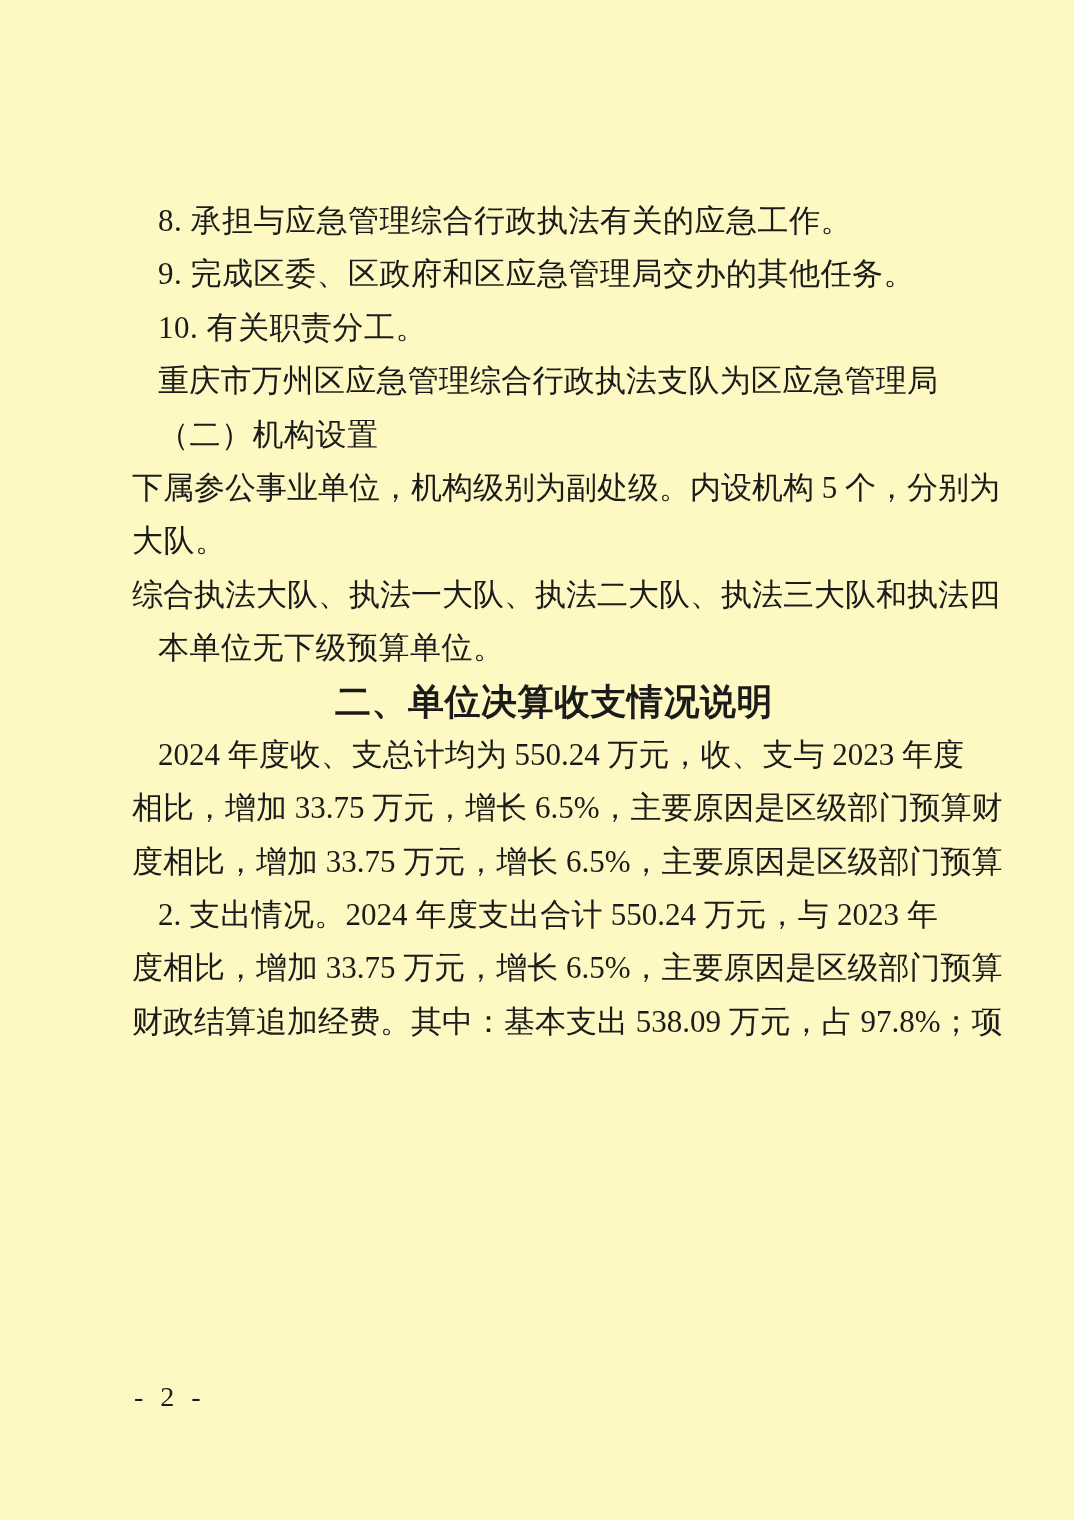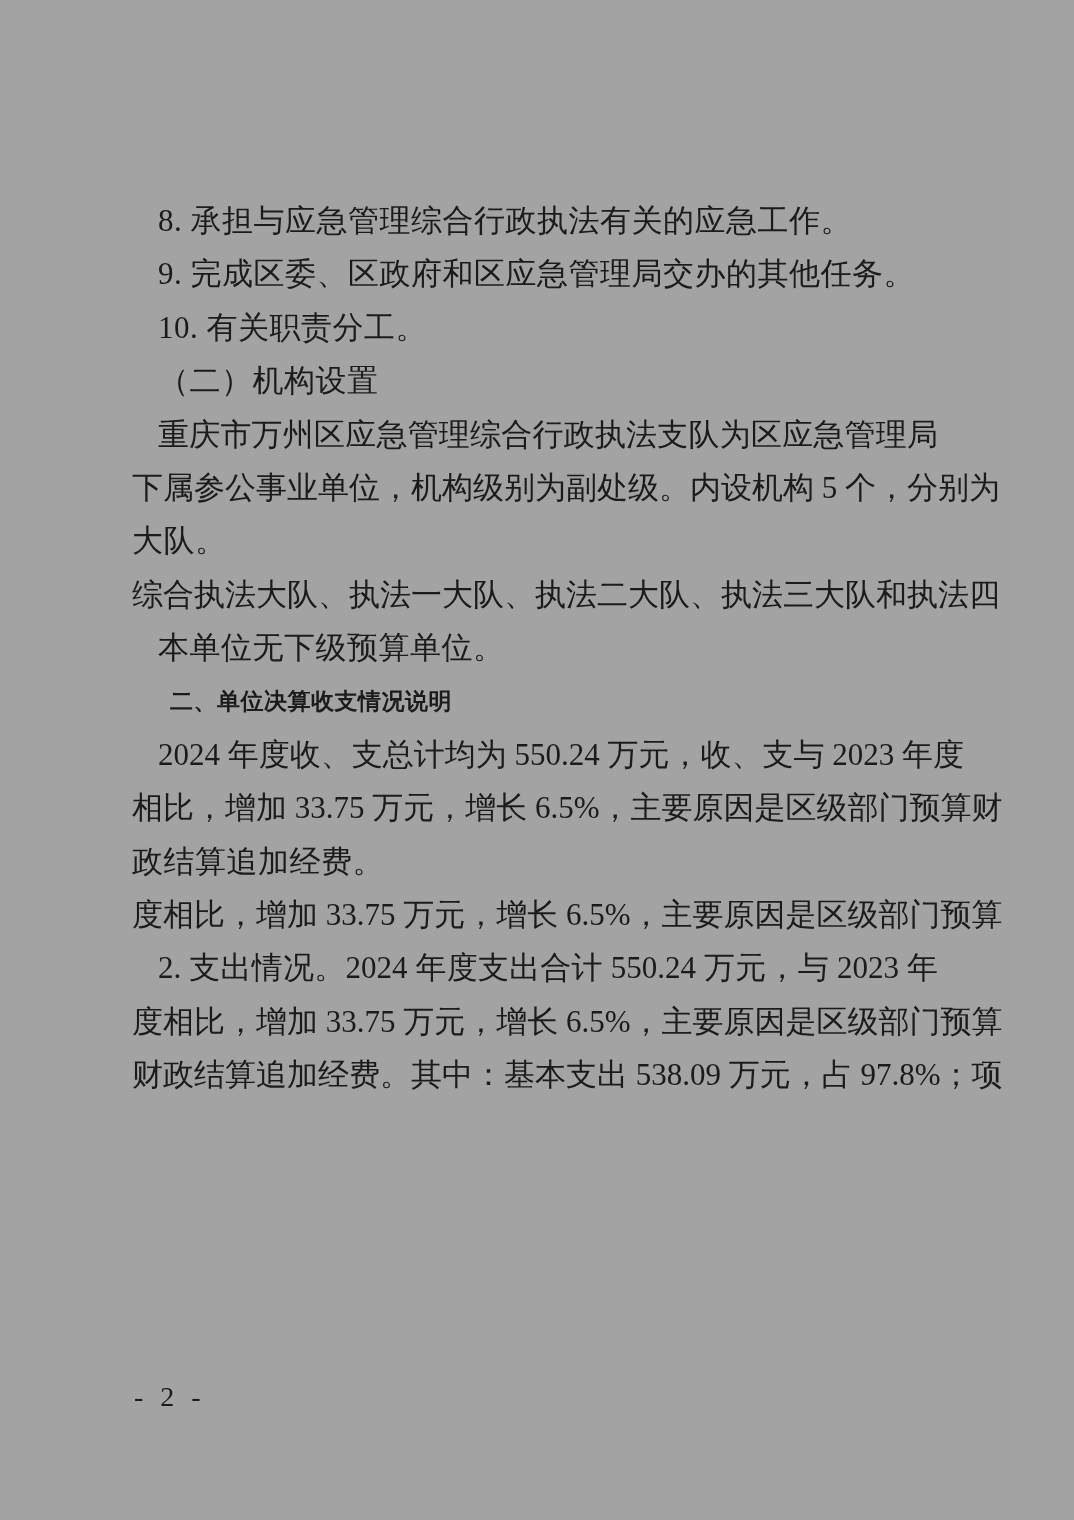--- a/index.html
+++ b/index.html
@@ -4,21 +4,21 @@
 <style>
   html, body {
     margin: 0;
     padding: 0;
     background: #ffffff;
   }
   .page {
     position: relative;
     width: 1074px;
     height: 1520px;
-    background: #a3a3a3;
+    background: #fef9c3;
     overflow: hidden;
     font-family: "Liberation Serif", "DejaVu Serif", serif;
     color: #1b1b1b;
   }
   .content {
     position: absolute;
     left: 132px;
     top: 194px;
     width: 806px;
   }
@@ -37,49 +37,49 @@
   }
   .justify {
     letter-spacing: normal;
     text-align: justify;
     text-align-last: justify;
     text-justify: inter-character;
   }
   .h-bold {
     font-family: "Liberation Sans", "DejaVu Sans", sans-serif;
     font-weight: bold;
-    font-size: 23px;
+    font-size: 36px;
+    text-align: center;
   }
   .footer {
     position: absolute;
     left: 134px;
     top: 1382px;
     font-size: 28px;
     line-height: 30px;
     letter-spacing: 5px;
     color: #1b1b1b;
   }
 </style>
 </head>
 <body>
 
 <div class="page">
   <div class="content">
     <div class="line indent">8. 承担与应急管理综合行政执法有关的应急工作。</div>
     <div class="line indent">9. 完成区委、区政府和区应急管理局交办的其他任务。</div>
     <div class="line indent">10. 有关职责分工。</div>
+    <div class="line indent justify">重庆市万州区应急管理综合行政执法支队为区应急管理局</div>
     <div class="line indent">（二）机构设置</div>
-    <div class="line indent justify">重庆市万州区应急管理综合行政执法支队为区应急管理局</div>
     <div class="line justify">下属参公事业单位，机构级别为副处级。内设机构 5 个，分别为</div>
     <div class="line">大队。</div>
     <div class="line justify">综合执法大队、执法一大队、执法二大队、执法三大队和执法四</div>
     <div class="line indent">本单位无下级预算单位。</div>
     <div class="line indent-lg h-bold">二、单位决算收支情况说明</div>
     <div class="line indent justify">2024 年度收、支总计均为 550.24 万元，收、支与 2023 年度</div>
     <div class="line justify">相比，增加 33.75 万元，增长 6.5%，主要原因是区级部门预算财</div>
-    <div class="line">政结算追加经费。</div>
     <div class="line justify">度相比，增加 33.75 万元，增长 6.5%，主要原因是区级部门预算</div>
     <div class="line indent justify">2. 支出情况。2024 年度支出合计 550.24 万元，与 2023 年</div>
     <div class="line justify">度相比，增加 33.75 万元，增长 6.5%，主要原因是区级部门预算</div>
     <div class="line justify">财政结算追加经费。其中：基本支出 538.09 万元，占 97.8%；项</div>
   </div>
   <div class="footer">- 2 -</div>
 </div>
 
 </body></html>

